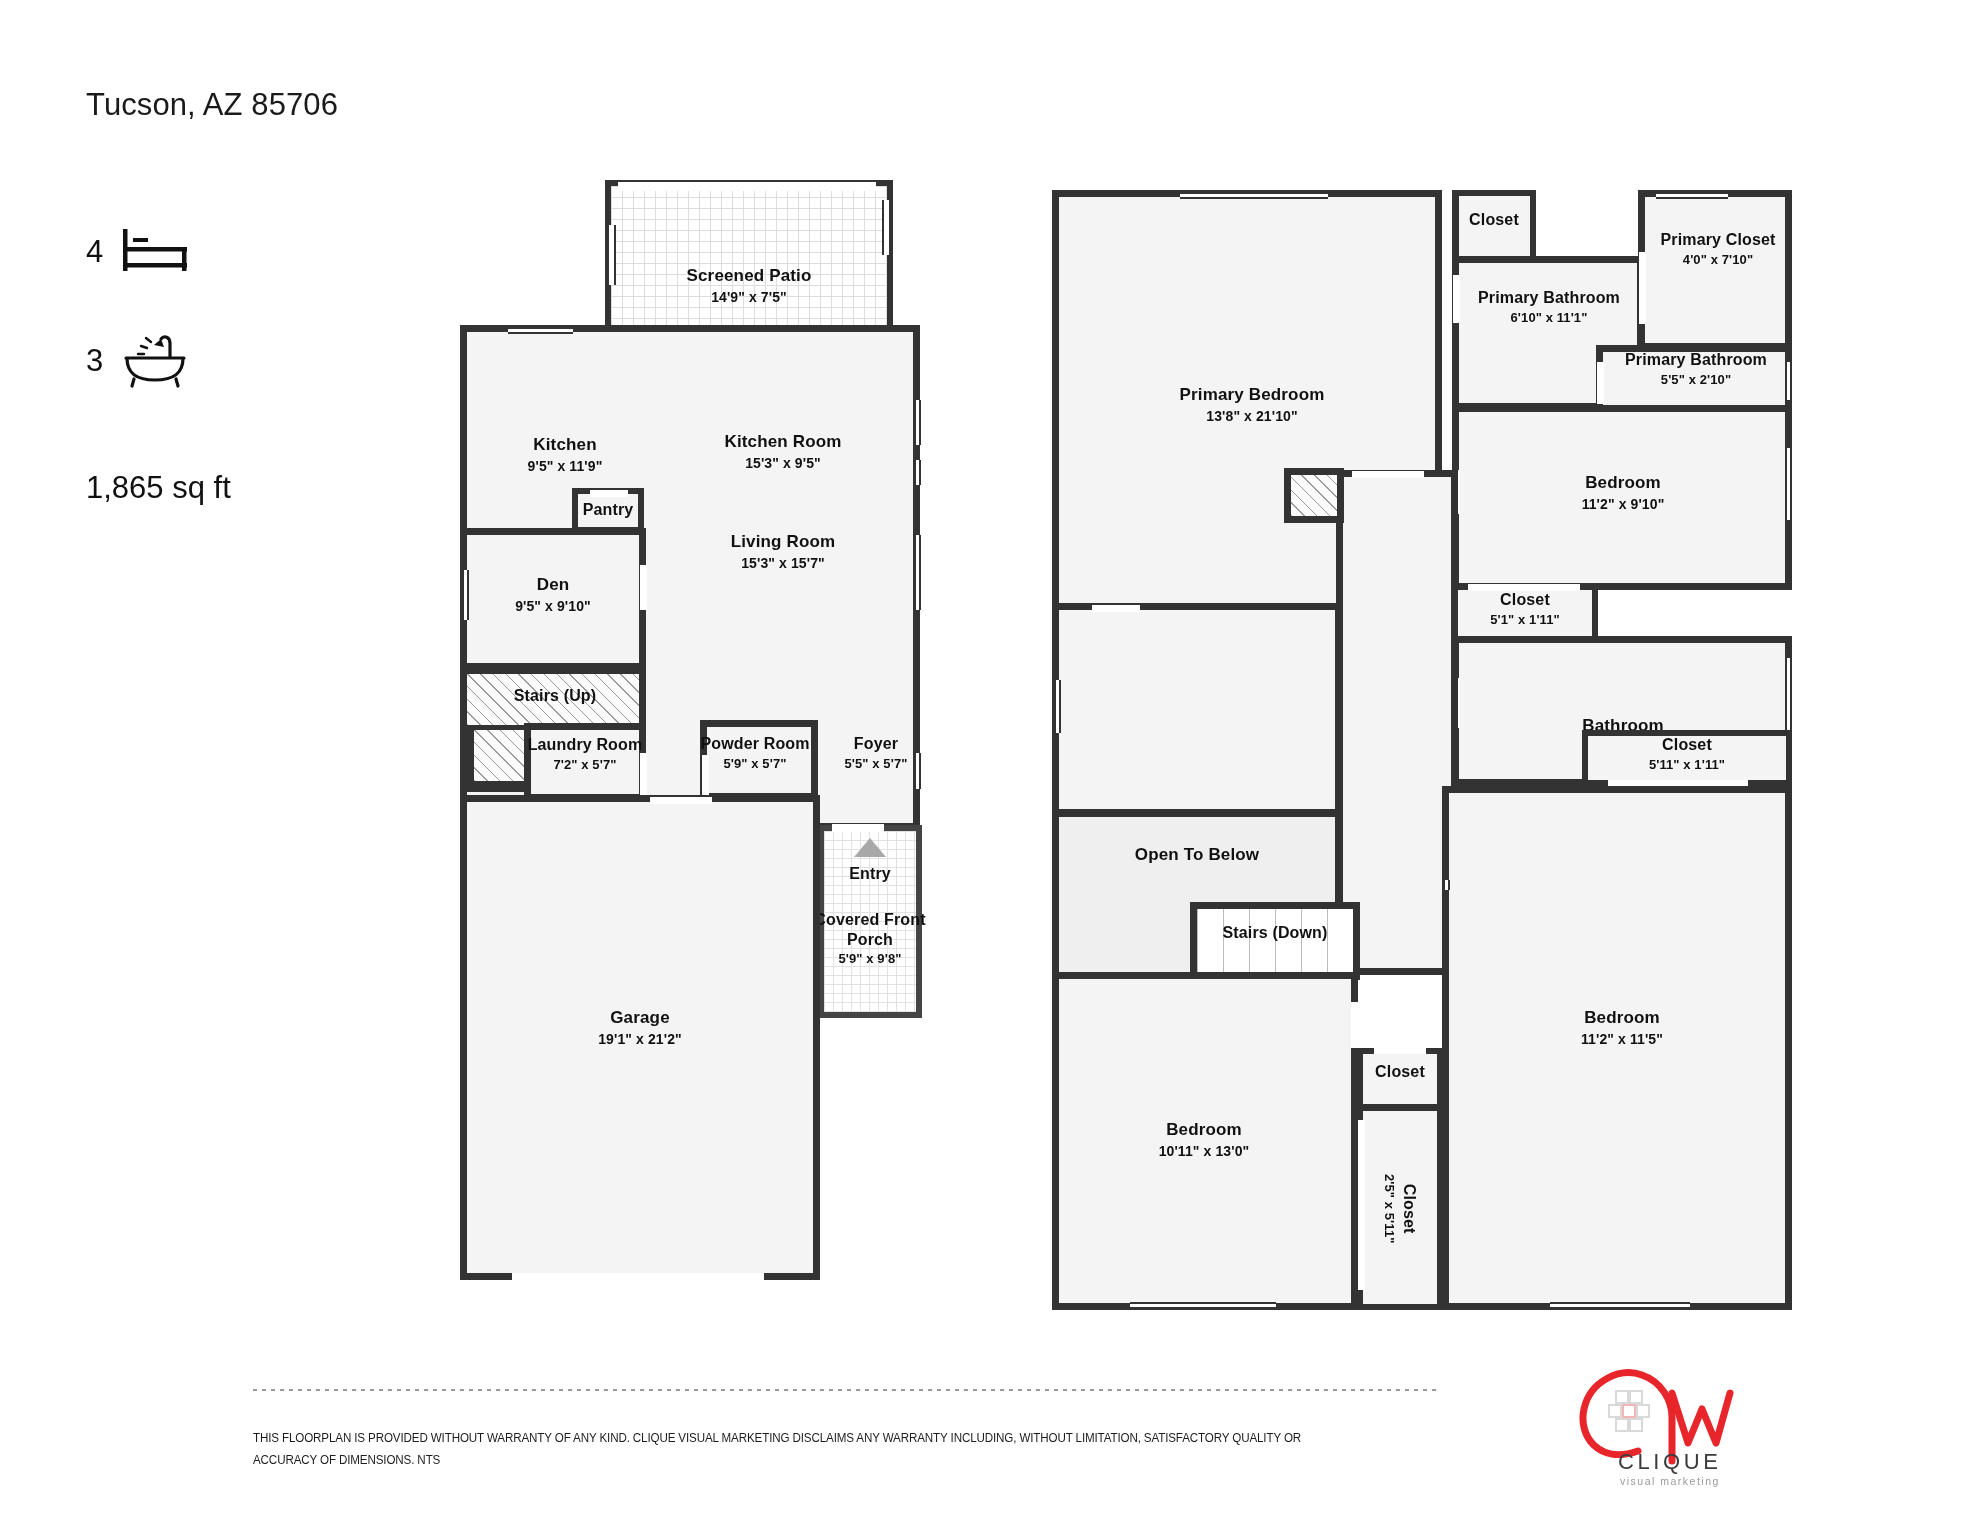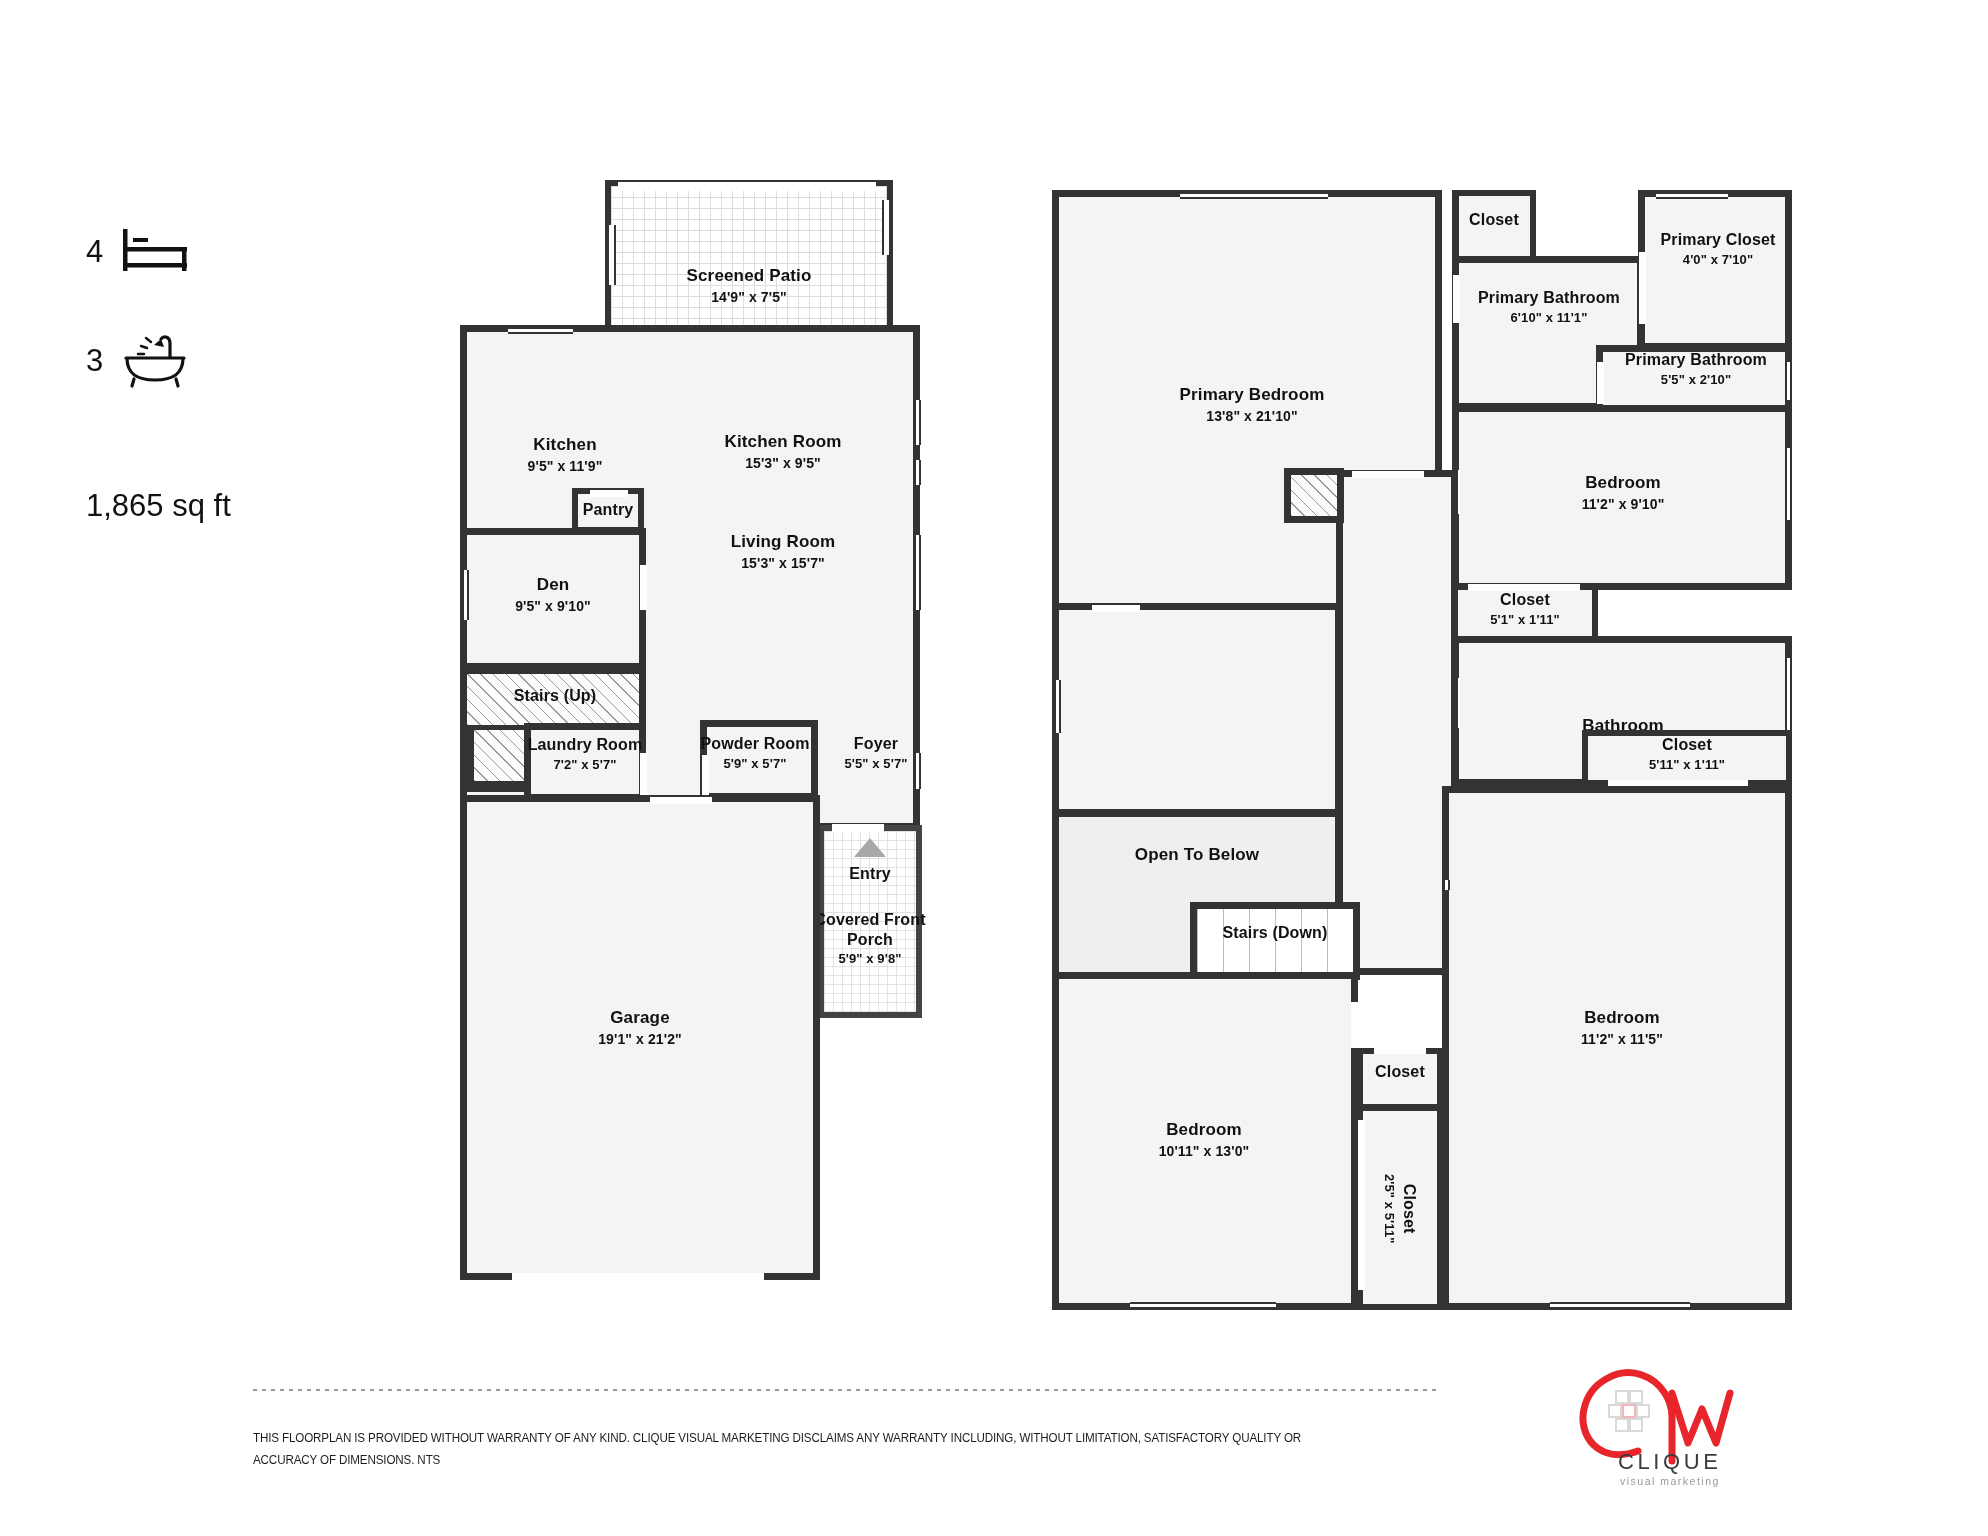--- a/index.html
+++ b/index.html
@@ -30,21 +30,21 @@
   .stat-row { position: absolute; display: flex; align-items: center; }
   .stat-num {
     font-size: 31px; font-weight: 400; color: #111111;
     width: 34px; text-align: left;
   }
   .stat-icon { display: block; }
   #stat-beds { left: 86px; top: 225px; }
   #stat-baths { left: 86px; top: 330px; }
   #sqft-text {
     position: absolute; left: 86px; top: 470px;
-    font-size: 31px; font-weight: 400; color: #111111; white-space: nowrap; margin-top: 18px;
+    font-size: 31px; font-weight: 400; color: #111111; white-space: nowrap;
   }
 
   
   .plan { position: absolute; }
   .room {
     position: absolute;
     background: #f4f4f4;
     border: 7px solid #333333;
   }
   .room.thin { border-width: 6px; }
@@ -153,20 +153,21 @@
     position: absolute; left: 44px; top: 110px;
     font-size: 10.5px; letter-spacing: 1.5px; color: #9a9a9a; font-weight: 400;
   }
 </style>
 </head>
 <body>
 
 <div id="page">
 
   <div id="title-block">
+    <div id="addr-line2">Tucson, AZ 85706</div>
   </div>
 
   <div class="stat-row" id="stat-beds">
     <span class="stat-num">4</span>
     <span class="stat-icon">
       <svg width="72" height="50" viewBox="0 0 72 50">
         <rect x="3" y="4" width="4.5" height="42" fill="#111"></rect>
         <rect x="7" y="22" width="60" height="4.5" fill="#111"></rect>
         <rect x="62" y="22" width="4.5" height="24" fill="#111"></rect>
         <rect x="7" y="38" width="60" height="4.5" fill="#111"></rect>

